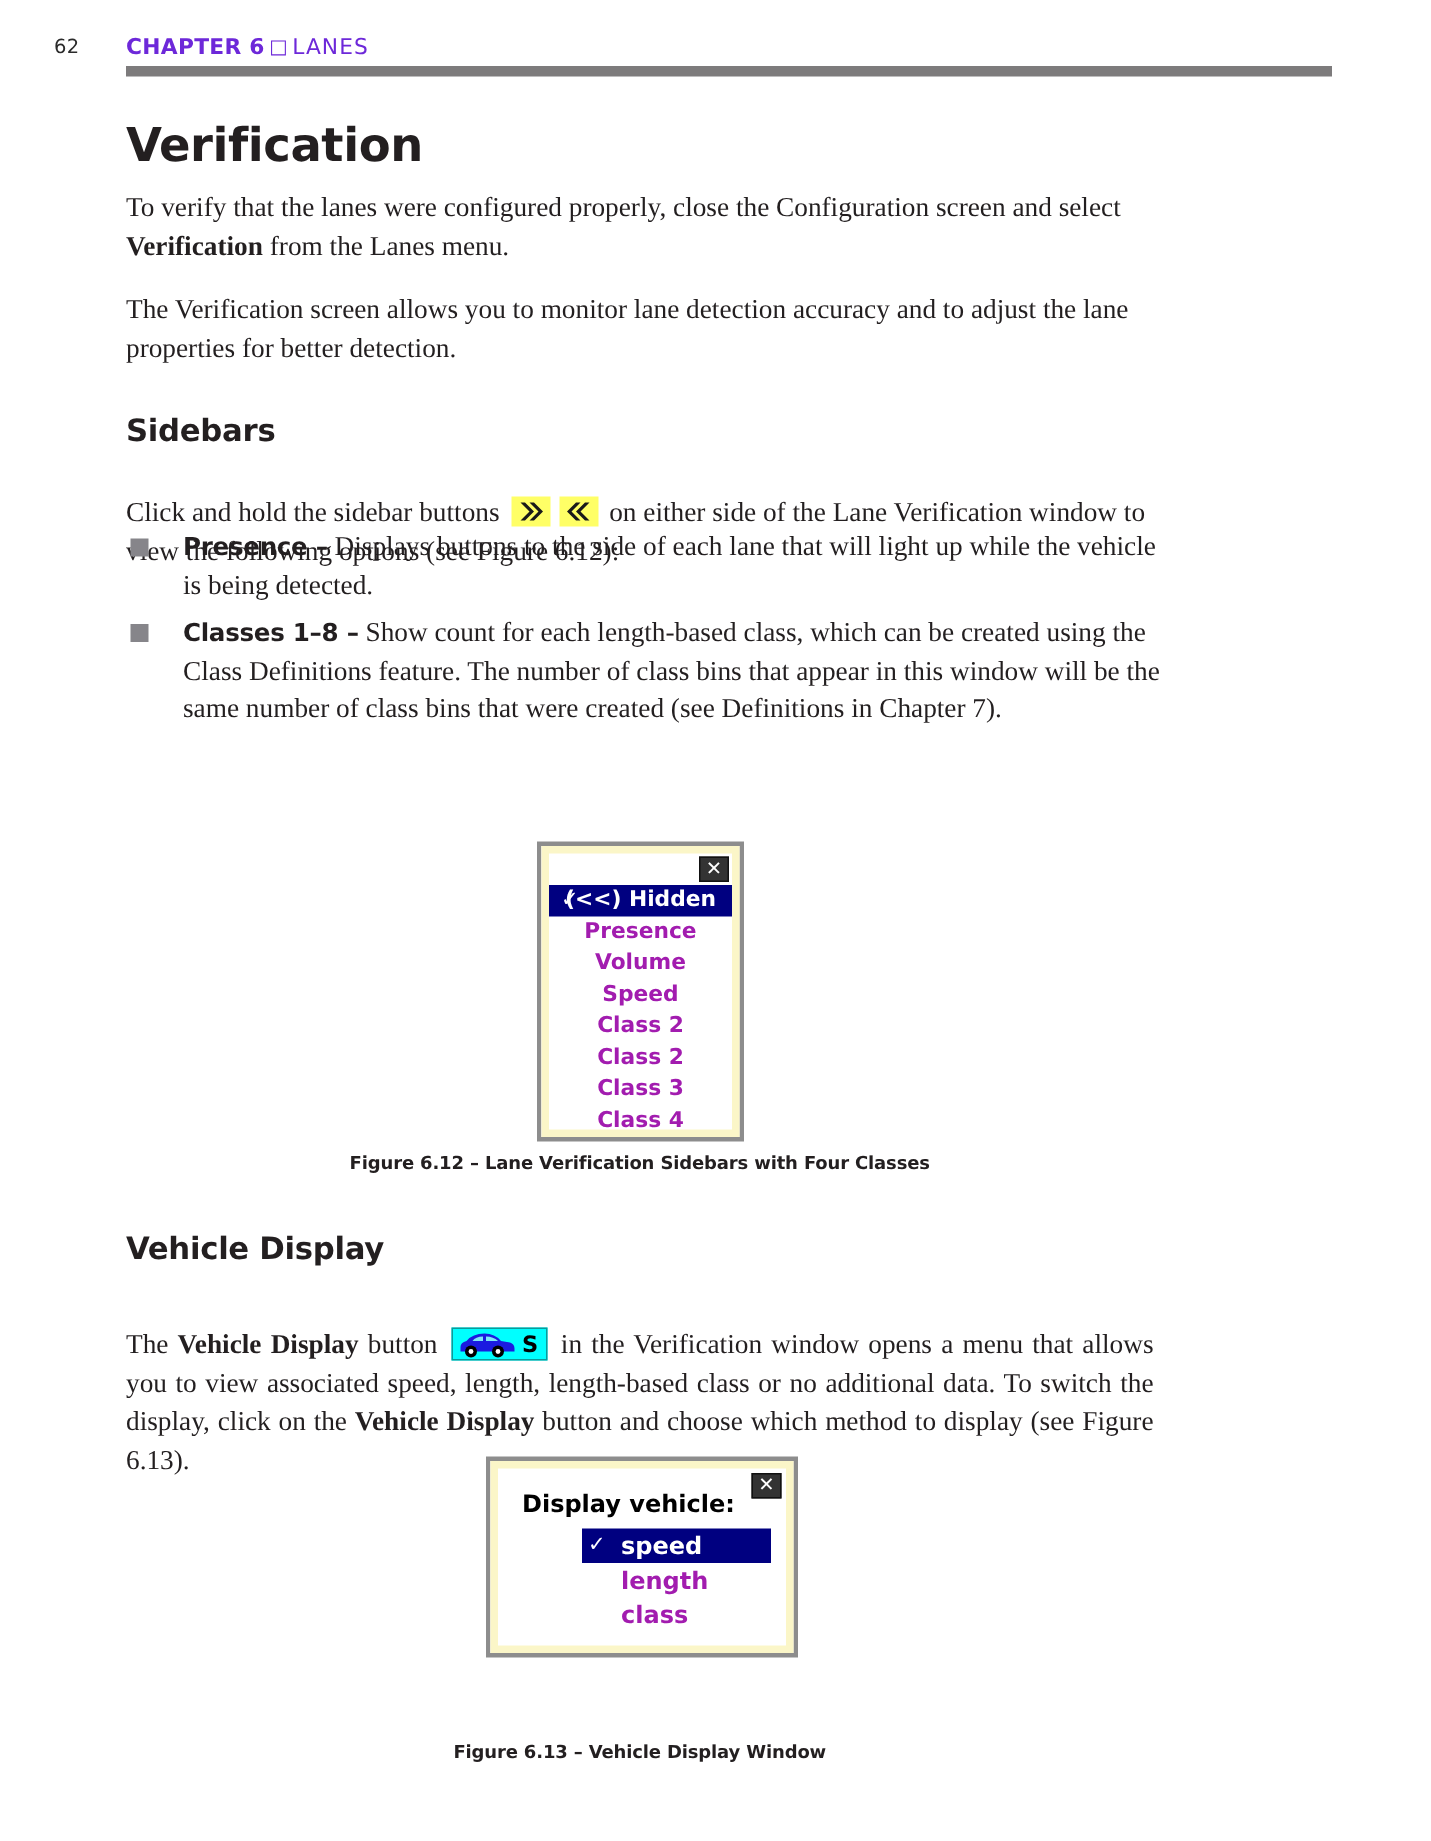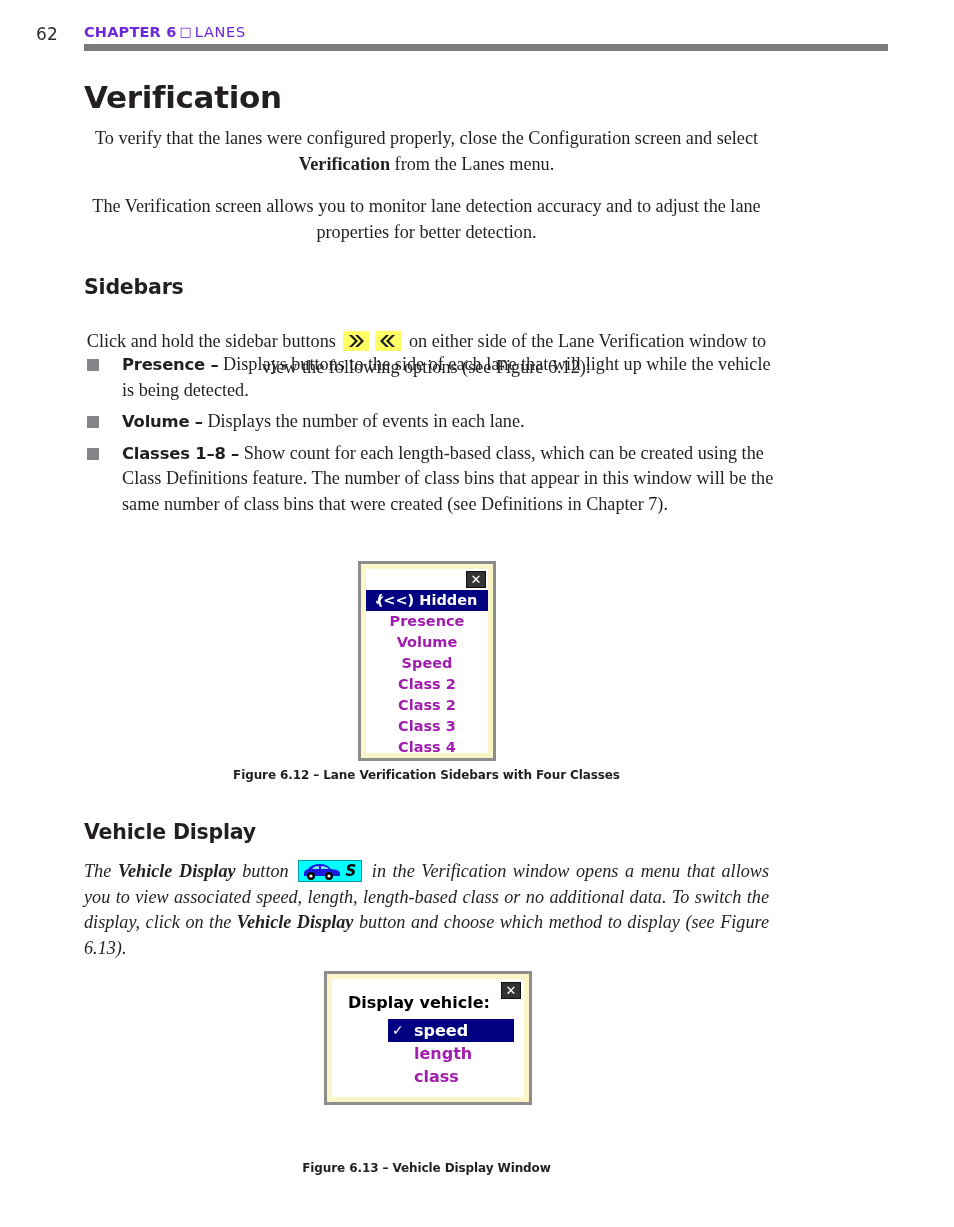--- a/index.html
+++ b/index.html
@@ -22,21 +22,21 @@
     top: 24px;
     left: 36px;
     right: 36px;
     height: 24px;
     font-family: "DejaVu Sans", sans-serif;
   }
   .folio {
     position: absolute;
     left: 0px;
     top: 0px;
-    font-size: 17px;
+    font-size: 13px;
     letter-spacing: 0.2px;
     color: #2b2b2b;
     font-family: "DejaVu Sans", sans-serif;
   }
   .chapter-label {
     position: absolute;
     left: 48px;
     top: 0px;
     font-size: 14.5px;
     color: #6d28d9;
@@ -88,21 +88,21 @@
     font-size: 20.5px;
     line-height: 1;
     letter-spacing: -0.2px;
     margin: 0;
     color: #231f20;
   }
   p.body {
     margin: 0;
     font-size: 18.2px;
     line-height: 25.5px;
-    text-align: center;
+    text-align: left;
   }
   p.justified {
     text-align: justify;
   }
   .b { font-weight: bold; }
 
   
   .bullets {
     position: absolute;
     left: 84px;
@@ -286,24 +286,20 @@
         <path d="M12 4 L18 10 L12 16 L15 16 L21 10 L15 4 Z" fill="#1a1a1a"></path>
       </svg></span><span class="chev-btn"><svg width="26" height="20" viewBox="0 0 26 20">
         <path d="M20 4 L14 10 L20 16 L17 16 L11 10 L17 4 Z" fill="#1a1a1a"></path>
         <path d="M14 4 L8 10 L14 16 L11 16 L5 10 L11 4 Z" fill="#1a1a1a"></path>
       </svg></span><span> on either side of the Lane Verification window to view the following options (see Figure 6.12):</span></p>
 
 <div class="bullets" style="top:352px;">
   <div class="bullet-row">
     <span class="sq"></span>
     <span class="lead">Presence –</span><span> Displays buttons to the side of each lane that will light up while the vehicle is being detected.</span>
-  </div>
-  <div class="bullet-row">
-    <span class="sq"></span>
-    <span class="lead">Volume –</span><span> Displays the number of events in each lane.</span>
   </div>
   <div class="bullet-row">
     <span class="sq"></span>
     <span class="lead">Classes 1–8 –</span><span> Show count for each length-based class, which can be created using the Class Definitions feature. The number of class bins that appear in this window will be the same number of class bins that were created (see Definitions in Chapter 7).</span>
   </div>
 </div>
 
 <div class="dialog" id="fig612">
   <div class="pad">
     <div class="closebox">✕</div>
@@ -317,21 +313,21 @@
       <div class="menu-item"><span>Class 3</span></div>
       <div class="menu-item"><span>Class 4</span></div>
     </div>
   </div>
 </div>
 
 <div class="figcap" style="top:768px;">Figure 6.12 – Lane Verification Sidebars with Four Classes</div>
 
 <h2 class="subhead col" style="top:822px;">Vehicle Display</h2>
 
-<p class="body justified col" style="top:859px;font-style:italic;"><span>The </span><span class="b">Vehicle Display</span><span> button </span><span class="veh-btn"><svg width="42" height="19" viewBox="0 0 42 19">
+<p class="body justified col" style="top:884px;"><span>The </span><span class="b">Vehicle Display</span><span> button </span><span class="veh-btn"><svg width="42" height="19" viewBox="0 0 42 19">
         <path d="M8 7 Q12 2 20 2 Q27 2 31 7 L37 8 Q40 9 40 12 L40 14 L4 14 L4 11 Q4 8 8 7 Z" fill="#1b1be0"></path>
         <path d="M12 7 Q14 4 19 4 L19 7 Z" fill="#7fe8f5"></path>
         <path d="M21 4 Q26 4 29 7 L21 7 Z" fill="#7fe8f5"></path>
         <circle cx="11" cy="14" r="4" fill="#000000"></circle>
         <circle cx="11" cy="14" r="1.6" fill="#ffffff"></circle>
         <circle cx="29" cy="14" r="4" fill="#000000"></circle>
         <circle cx="29" cy="14" r="1.6" fill="#ffffff"></circle>
       </svg><span class="s-letter">S</span></span><span> in the Verification window opens a menu that allows you to view associated speed, length, length-based class or no additional data. To switch the display, click on the </span><span class="b">Vehicle Display</span><span> button and choose which method to display (see Figure 6.13).</span></p>
 
 <div class="dialog" id="fig613">

